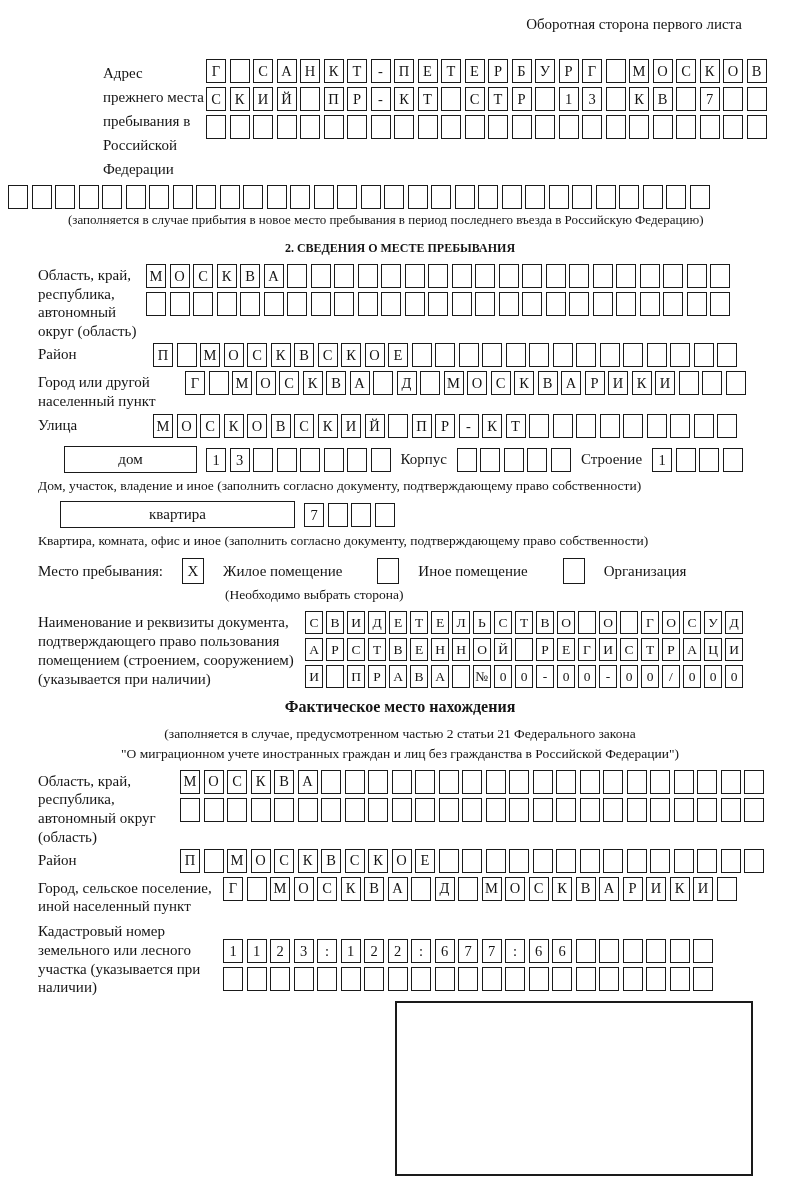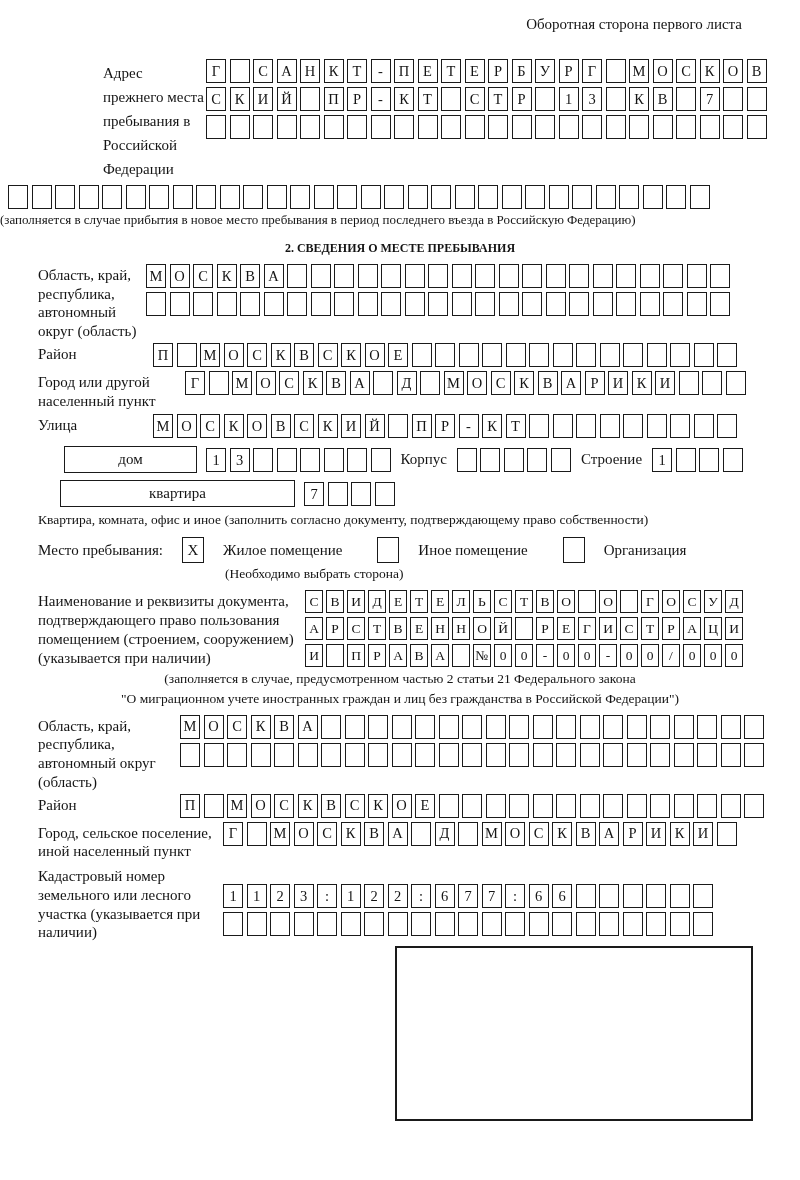--- a/index.html
+++ b/index.html
@@ -24,21 +24,21 @@
   .rows{display:flex;flex-direction:column;gap:4px;}
 
   .field{display:flex;align-items:flex-start;padding-left:38px;}
   .field .flabel{flex:0 0 auto;line-height:1.25;padding-top:2px;}
 
   
   .sec1{display:flex;align-items:flex-start;margin-top:26px;padding-left:75px;margin-left:28px;}
   .sec1 .flabel{flex:0 0 103px;line-height:1.6;padding-top:2px;}
   .fullrow{margin:4px 0 0 8px;}
   .caption{font-size:13px;line-height:1.3;}
-  .sec1-caption{margin-top:3px;}
+  .sec1-caption{margin-top:3px;padding-left:50px;margin-left:18px;}
 
   .sec-title{font-weight:bold;font-size:12px;text-align:center;margin:12px 0 8px 0;}
 
   .lbl-region{width:108px;}
   .lbl-district{width:115px;}
   .lbl-city{width:147px;}
   .lbl-street{width:115px;}
   .lbl-region3{width:142px;}
   .lbl-district3{width:142px;}
   .lbl-city3{width:185px;}
@@ -378,20 +378,21 @@
         <span class="cell"></span>
       </div>
     <span class="inline-lbl">Строение</span>
     <div class="boxrow">
         <span class="cell">1</span>
         <span class="cell"></span>
         <span class="cell"></span>
         <span class="cell"></span>
       </div>
   </div>
+  <div class="under-caption">Дом, участок, владение и иное (заполнить согласно документу, подтверждающему право собственности)</div>
 
   <div class="apt-row">
     <div class="named-box kv-box">квартира</div>
     <div class="boxrow">
         <span class="cell">7</span>
         <span class="cell"></span>
         <span class="cell"></span>
         <span class="cell"></span>
       </div>
   </div>
@@ -476,20 +477,21 @@
           <span class="cell">0</span>
           <span class="cell">0</span>
           <span class="cell">/</span>
           <span class="cell">0</span>
           <span class="cell">0</span>
           <span class="cell">0</span>
         </div>
     </div>
   </div>
 
+  <div class="sec-title" style="font-size:16px;margin-top:10px;">Фактическое место нахождения</div>
   <div class="al-caption">(заполняется в случае, предусмотренном частью 2 статьи 21 Федерального закона</div>
   <div class="al-caption" style="margin-top:0;">"О миграционном учете иностранных граждан и лиц без гражданства в Российской Федерации")</div>
 
   <div class="field mt6">
     <div class="flabel lbl-region3">Область, край, республика, автономный округ (область)</div>
     <div class="rows">
       <div class="boxrow">
           <span class="cell">М</span>
           <span class="cell">О</span>
           <span class="cell">С</span>

